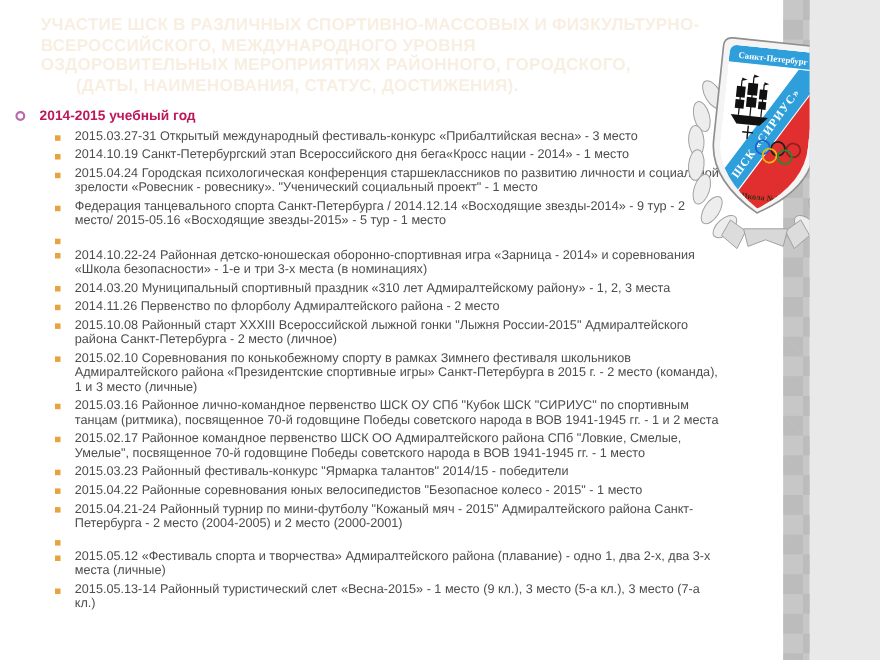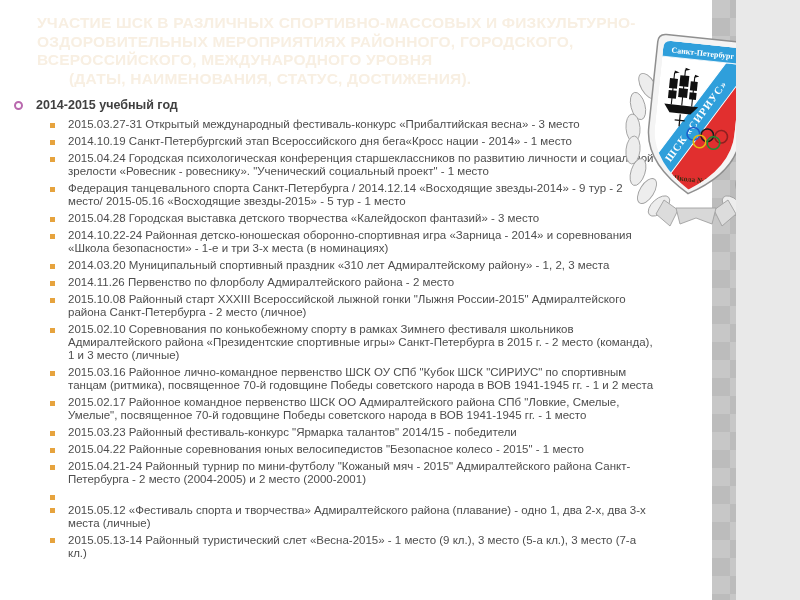--- a/index.html
+++ b/index.html
@@ -23,40 +23,40 @@
     font-weight:bold;font-size:15.5px;line-height:18.5px;letter-spacing:.2px;
     text-transform:uppercase;
   }
   
   .content{position:absolute;left:0;top:98px;width:660px;z-index:1;}
   .year-row{display:flex;align-items:center;margin:0 0 6px 14px;}
   .year-bullet{
     flex:none;width:5px;height:5px;border-radius:50%;
     border:2px solid #b969ae;background:#fff;margin-right:13px;
   }
-  .year-text{font-weight:bold;font-size:12.5px;color:#404040;}
+  .year-text{font-weight:bold;font-size:12.5px;color:#be185d;}
   ul.items{list-style:none;margin:0;padding:0;}
   ul.items li{display:flex;margin:0 0 4px 50px;width:606px;}
   .sq{flex:none;width:5px;height:5px;background:#e6a33e;margin:4.5px 13px 0 0;}
   .itxt{font-size:11.5px;line-height:13px;color:#4d4d4d;}
   
   .emblem{position:absolute;left:612px;top:28px;z-index:2;}
   text{font-family:"Liberation Serif",serif;}
 </style>
 </head>
 <body>
 
 <div class="slide">
 
   <div class="right-band"></div>
 
   <div class="title" style="color:#f8efe2;">
     <div>УЧАСТИЕ ШСК В РАЗЛИЧНЫХ СПОРТИВНО-МАССОВЫХ И ФИЗКУЛЬТУРНО-</div>
+    <div>ВСЕРОССИЙСКОГО, МЕЖДУНАРОДНОГО УРОВНЯ</div>
     <div>ОЗДОРОВИТЕЛЬНЫХ МЕРОПРИЯТИЯХ РАЙОННОГО, ГОРОДСКОГО,</div>
-    <div>ВСЕРОССИЙСКОГО, МЕЖДУНАРОДНОГО УРОВНЯ</div>
     <div style="padding-left:5px;margin-left:27px;">(ДАТЫ, НАИМЕНОВАНИЯ, СТАТУС, ДОСТИЖЕНИЯ).</div>
   </div>
 
   <div class="content">
     <div class="year-row">
       <span class="year-bullet"></span>
       <span class="year-text">2014-2015 учебный год</span>
     </div>
     <ul class="items">
       <li>
@@ -70,21 +70,20 @@
       <li>
           <span class="sq"></span>
           <span class="itxt">2015.04.24  Городская психологическая конференция старшеклассников по развитию личности и социальной зрелости «Ровесник - ровеснику». "Ученический социальный проект" - 1 место</span>
         </li>
       <li>
           <span class="sq"></span>
           <span class="itxt">Федерация танцевального спорта Санкт-Петербурга / 2014.12.14 «Восходящие звезды-2014» - 9 тур - 2 место/ 2015-05.16 «Восходящие звезды-2015» - 5 тур - 1 место</span>
         </li>
       <li>
           <span class="sq"></span>
-          <span class="itxt">2015.04.28 Городская выставка детского творчества «Калейдоскоп фантазий» - 3 место</span>
         </li>
       <li>
           <span class="sq"></span>
           <span class="itxt">2014.10.22-24 Районная детско-юношеская оборонно-спортивная игра «Зарница - 2014» и соревнования «Школа безопасности»   - 1-е  и три  3-х места (в номинациях)</span>
         </li>
       <li>
           <span class="sq"></span>
           <span class="itxt">2014.03.20 Муниципальный спортивный праздник «310 лет Адмиралтейскому району» - 1, 2, 3 места</span>
         </li>
       <li>

